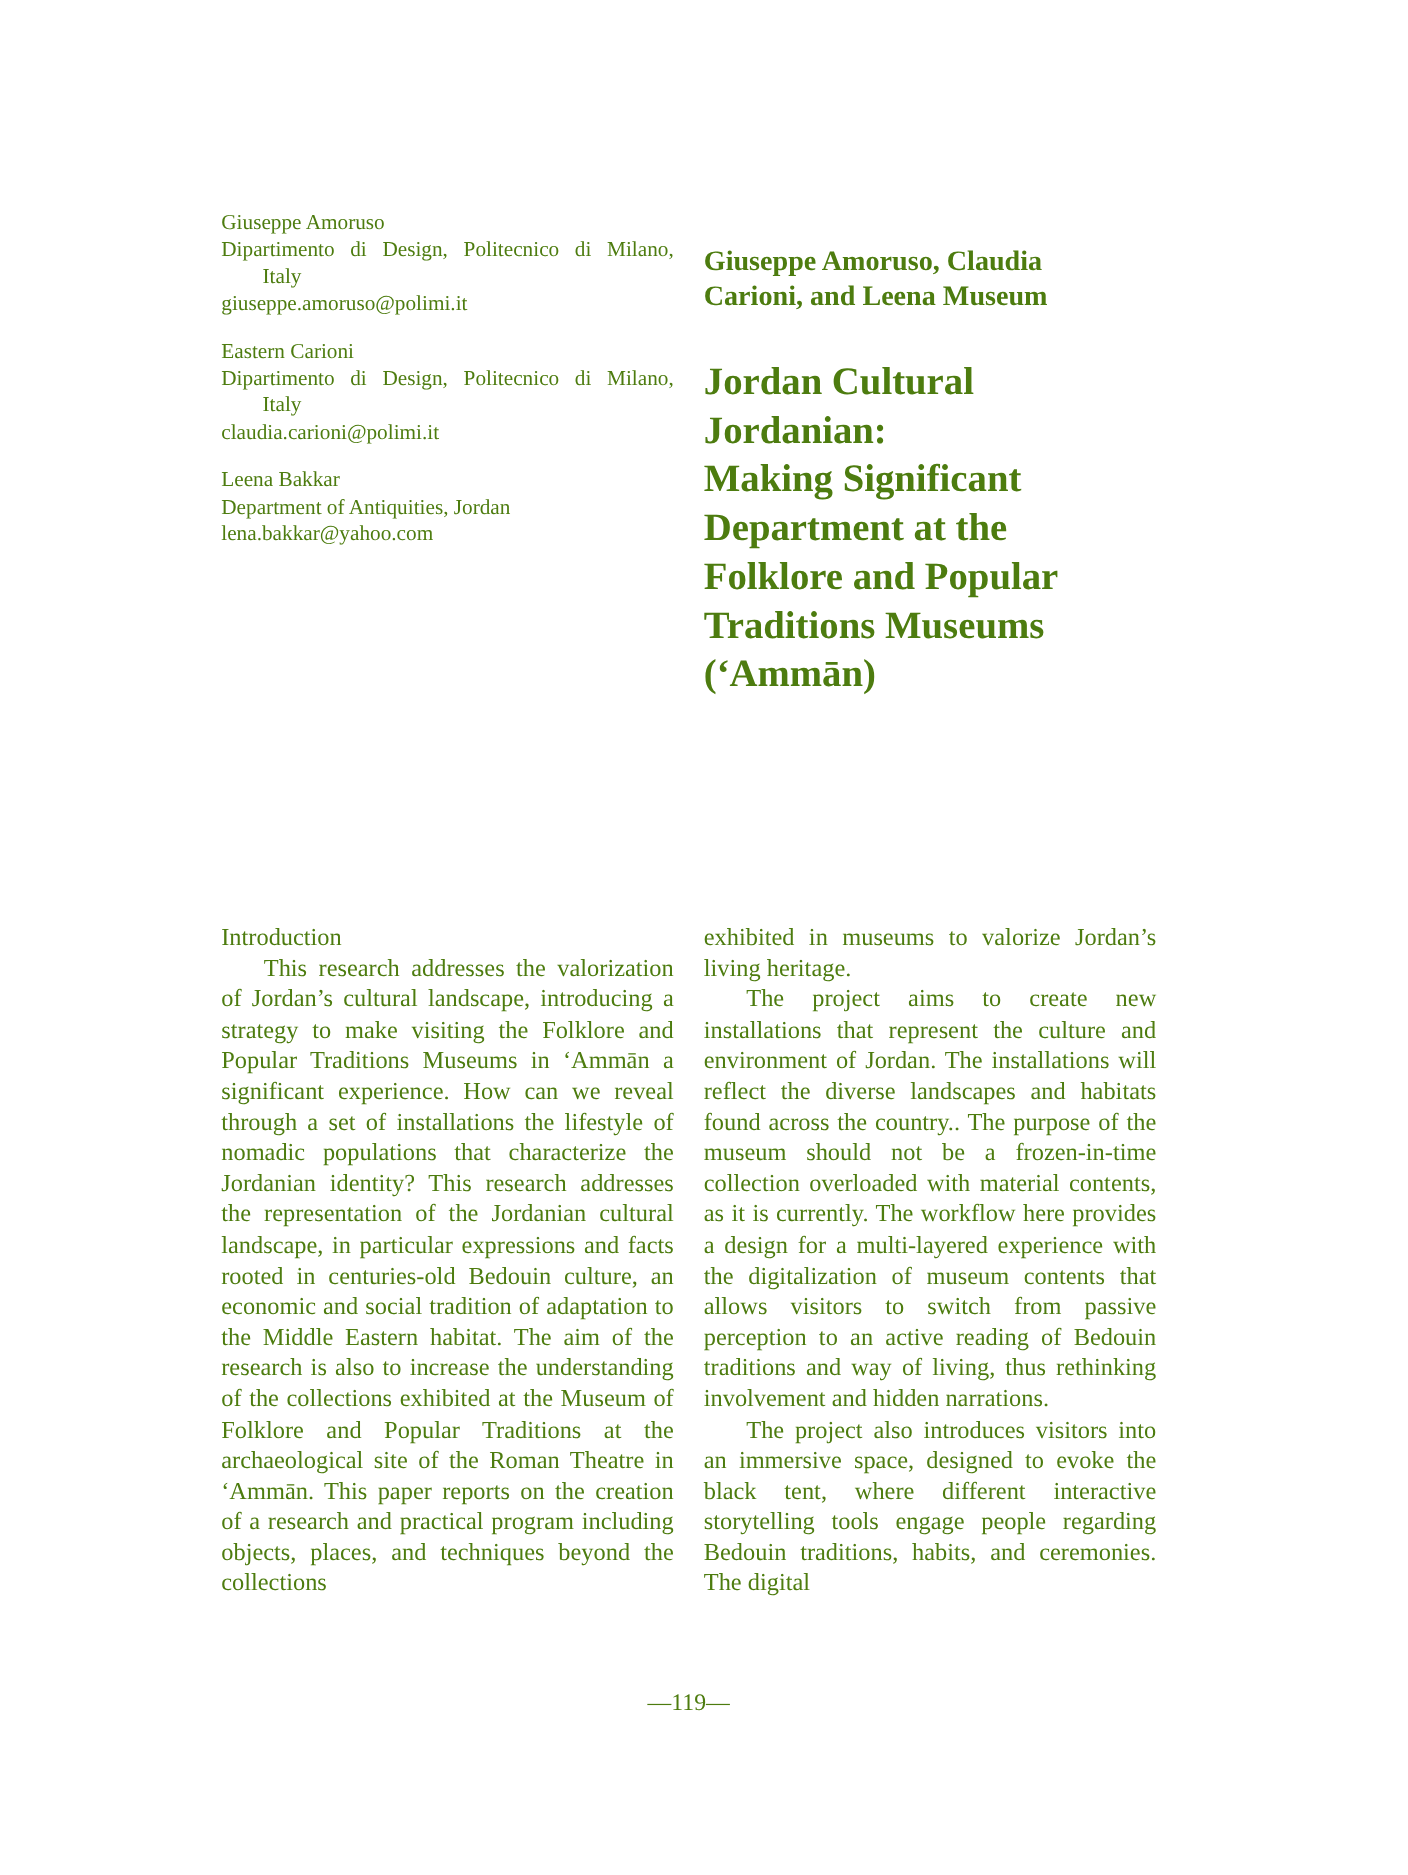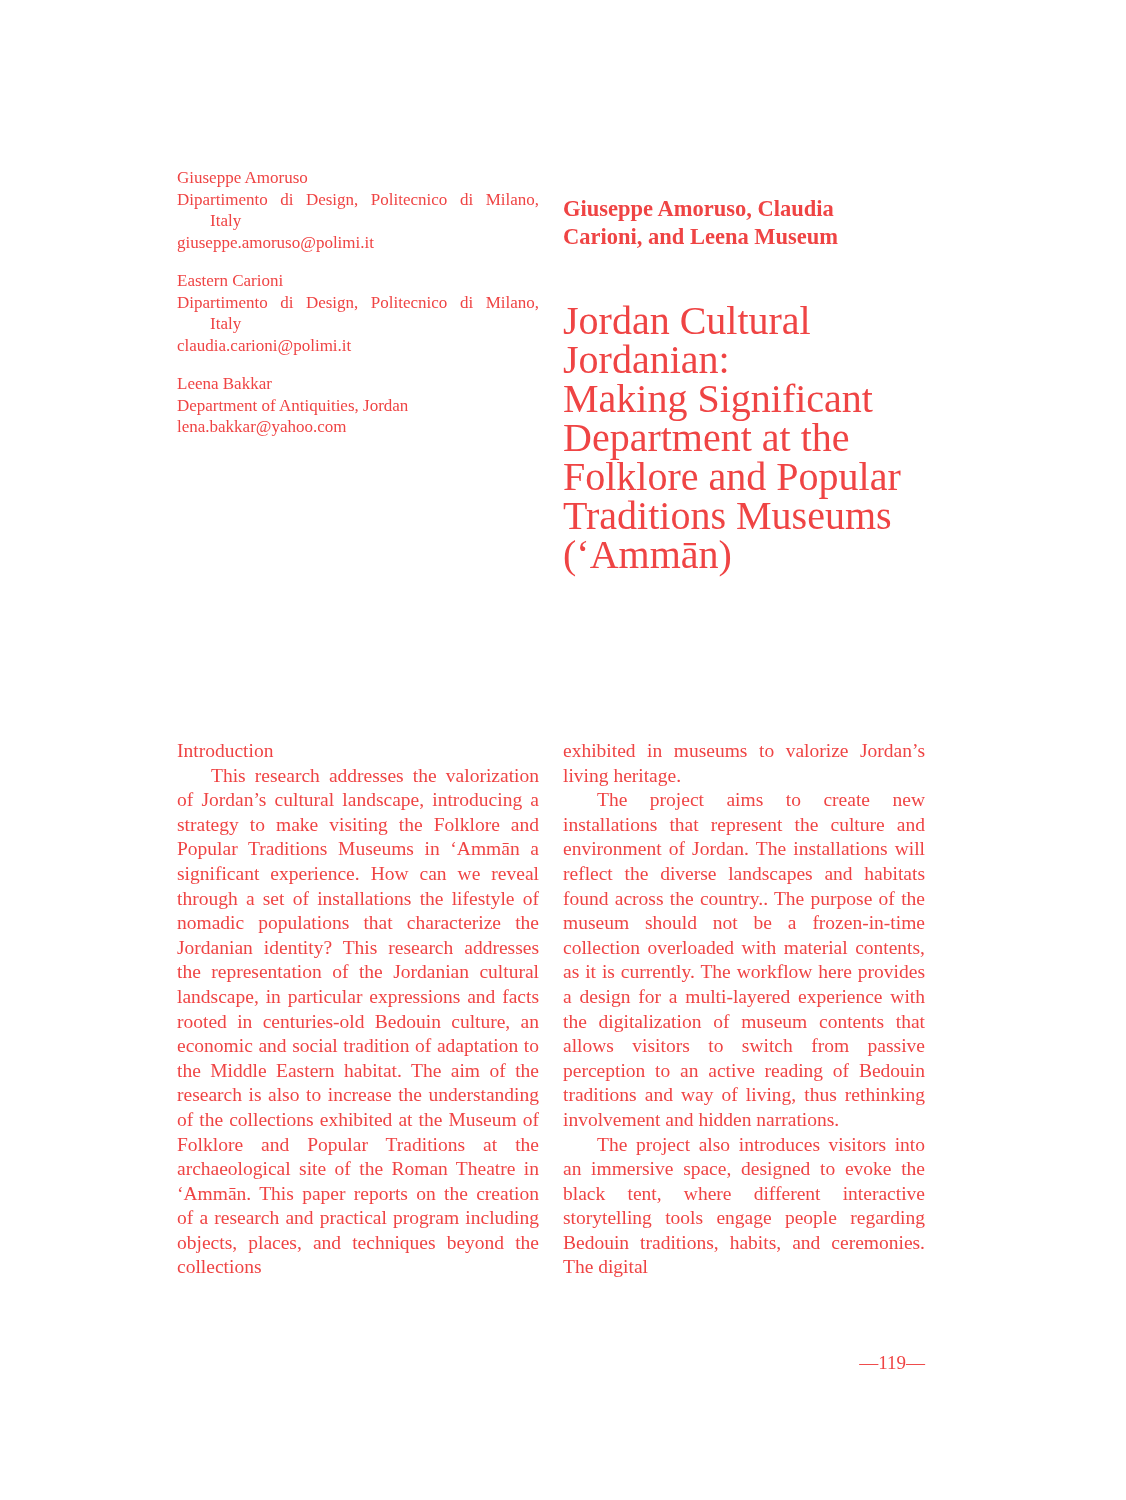--- a/index.html
+++ b/index.html
@@ -2,21 +2,21 @@
 <html><head>
 <meta charset="utf-8">
 <style>
   html, body { margin: 0; padding: 0; background: #ffffff; }
   .page {
     position: relative;
     width: 1126px;
     height: 1500px;
     background: #ffffff;
     font-family: "Liberation Serif", serif;
-    color: #ef4444;
+    color: #4d7c0f;
     overflow: hidden;
   }
 
   
   .author-block {
     position: absolute;
     left: 177px;
     top: 167px;
     width: 362px;
     font-size: 17px;
@@ -33,23 +33,23 @@
     top: 163px;
     width: 372px;
   }
   .header-authors {
     font-weight: bold;
     font-size: 22.5px;
     line-height: 28px;
     margin-top: 32px;
   }
   .article-title {
-    margin-top: 50px;
-    font-weight: normal;
-    font-size: 40px;
+    margin-top: 34px;
+    font-weight: bold;
+    font-size: 31px;
     line-height: 39px;
   }
 
   
   .body-columns {
     position: absolute;
     left: 177px;
     top: 739px;
     width: 748px;
     display: flex;
@@ -63,21 +63,21 @@
   }
   .col p { margin: 0; }
   .indent { text-indent: 34px; }
   .section-heading { font-weight: normal; }
 
   .page-number {
     position: absolute;
     left: 177px;
     top: 1352px;
     width: 748px;
-    text-align: right;
+    text-align: center;
     font-size: 19px;
   }
 </style>
 </head>
 <body>
 
 <div class="page">
 
   <div class="author-block">
 

